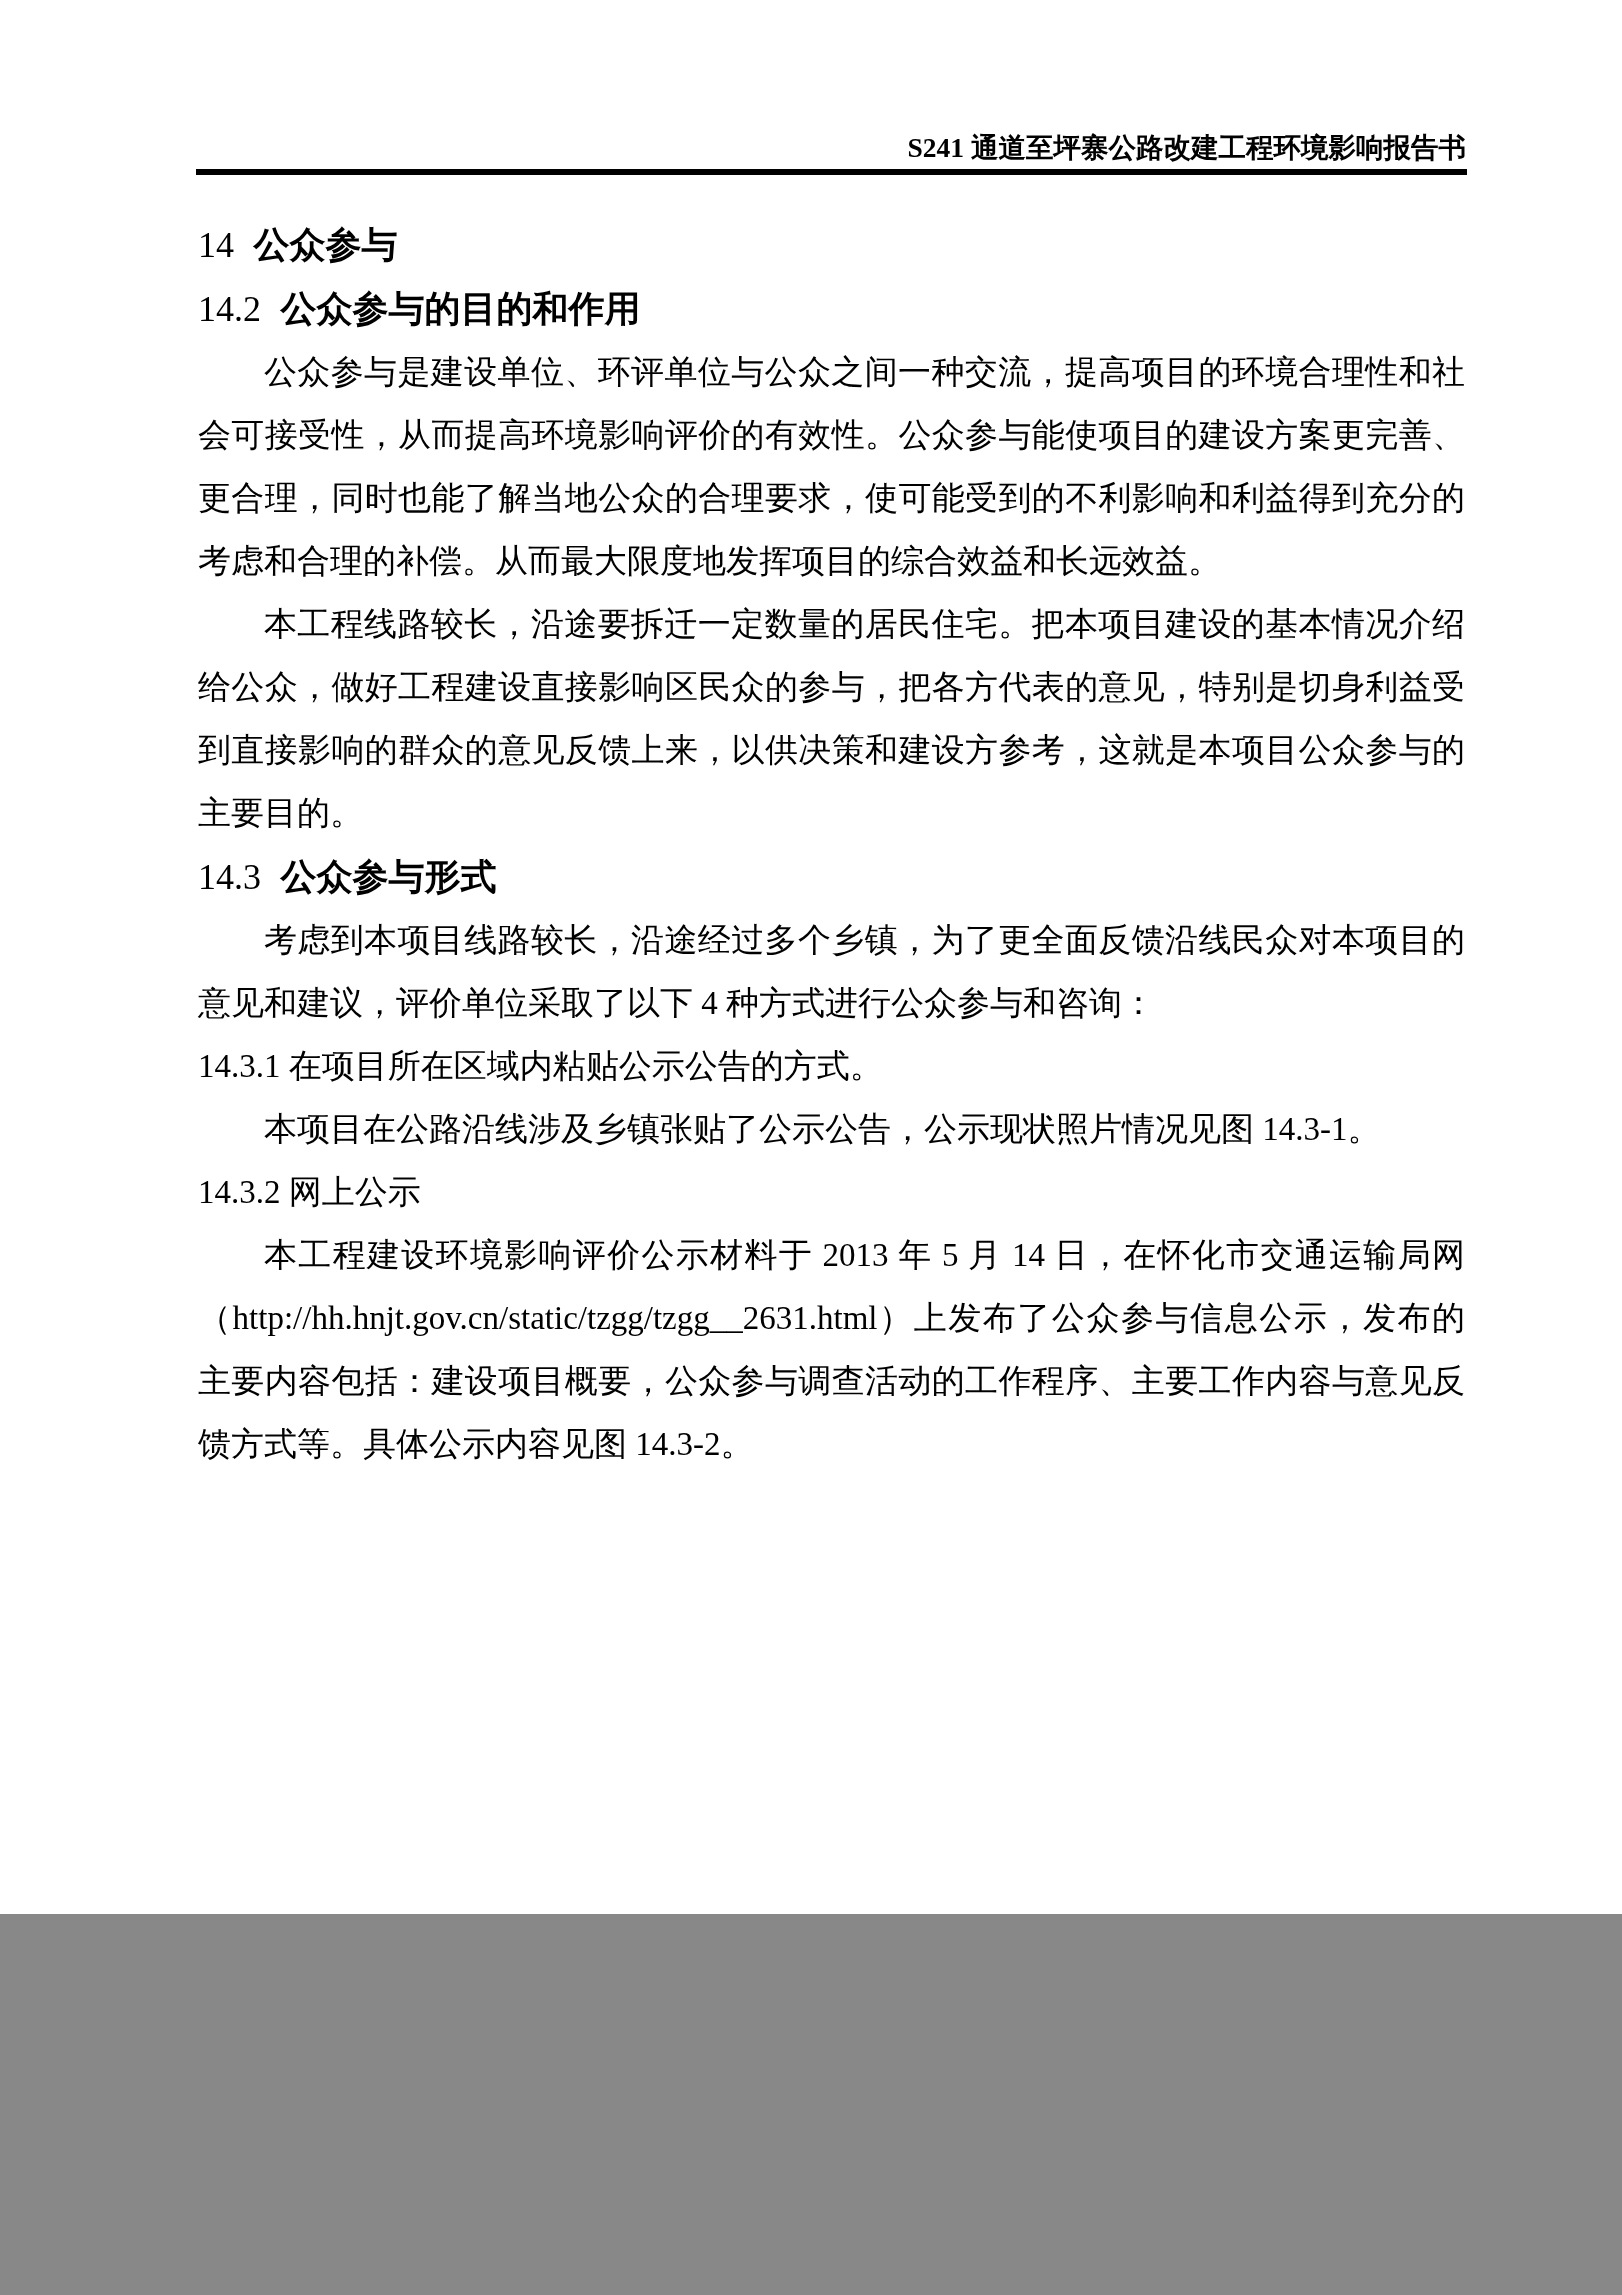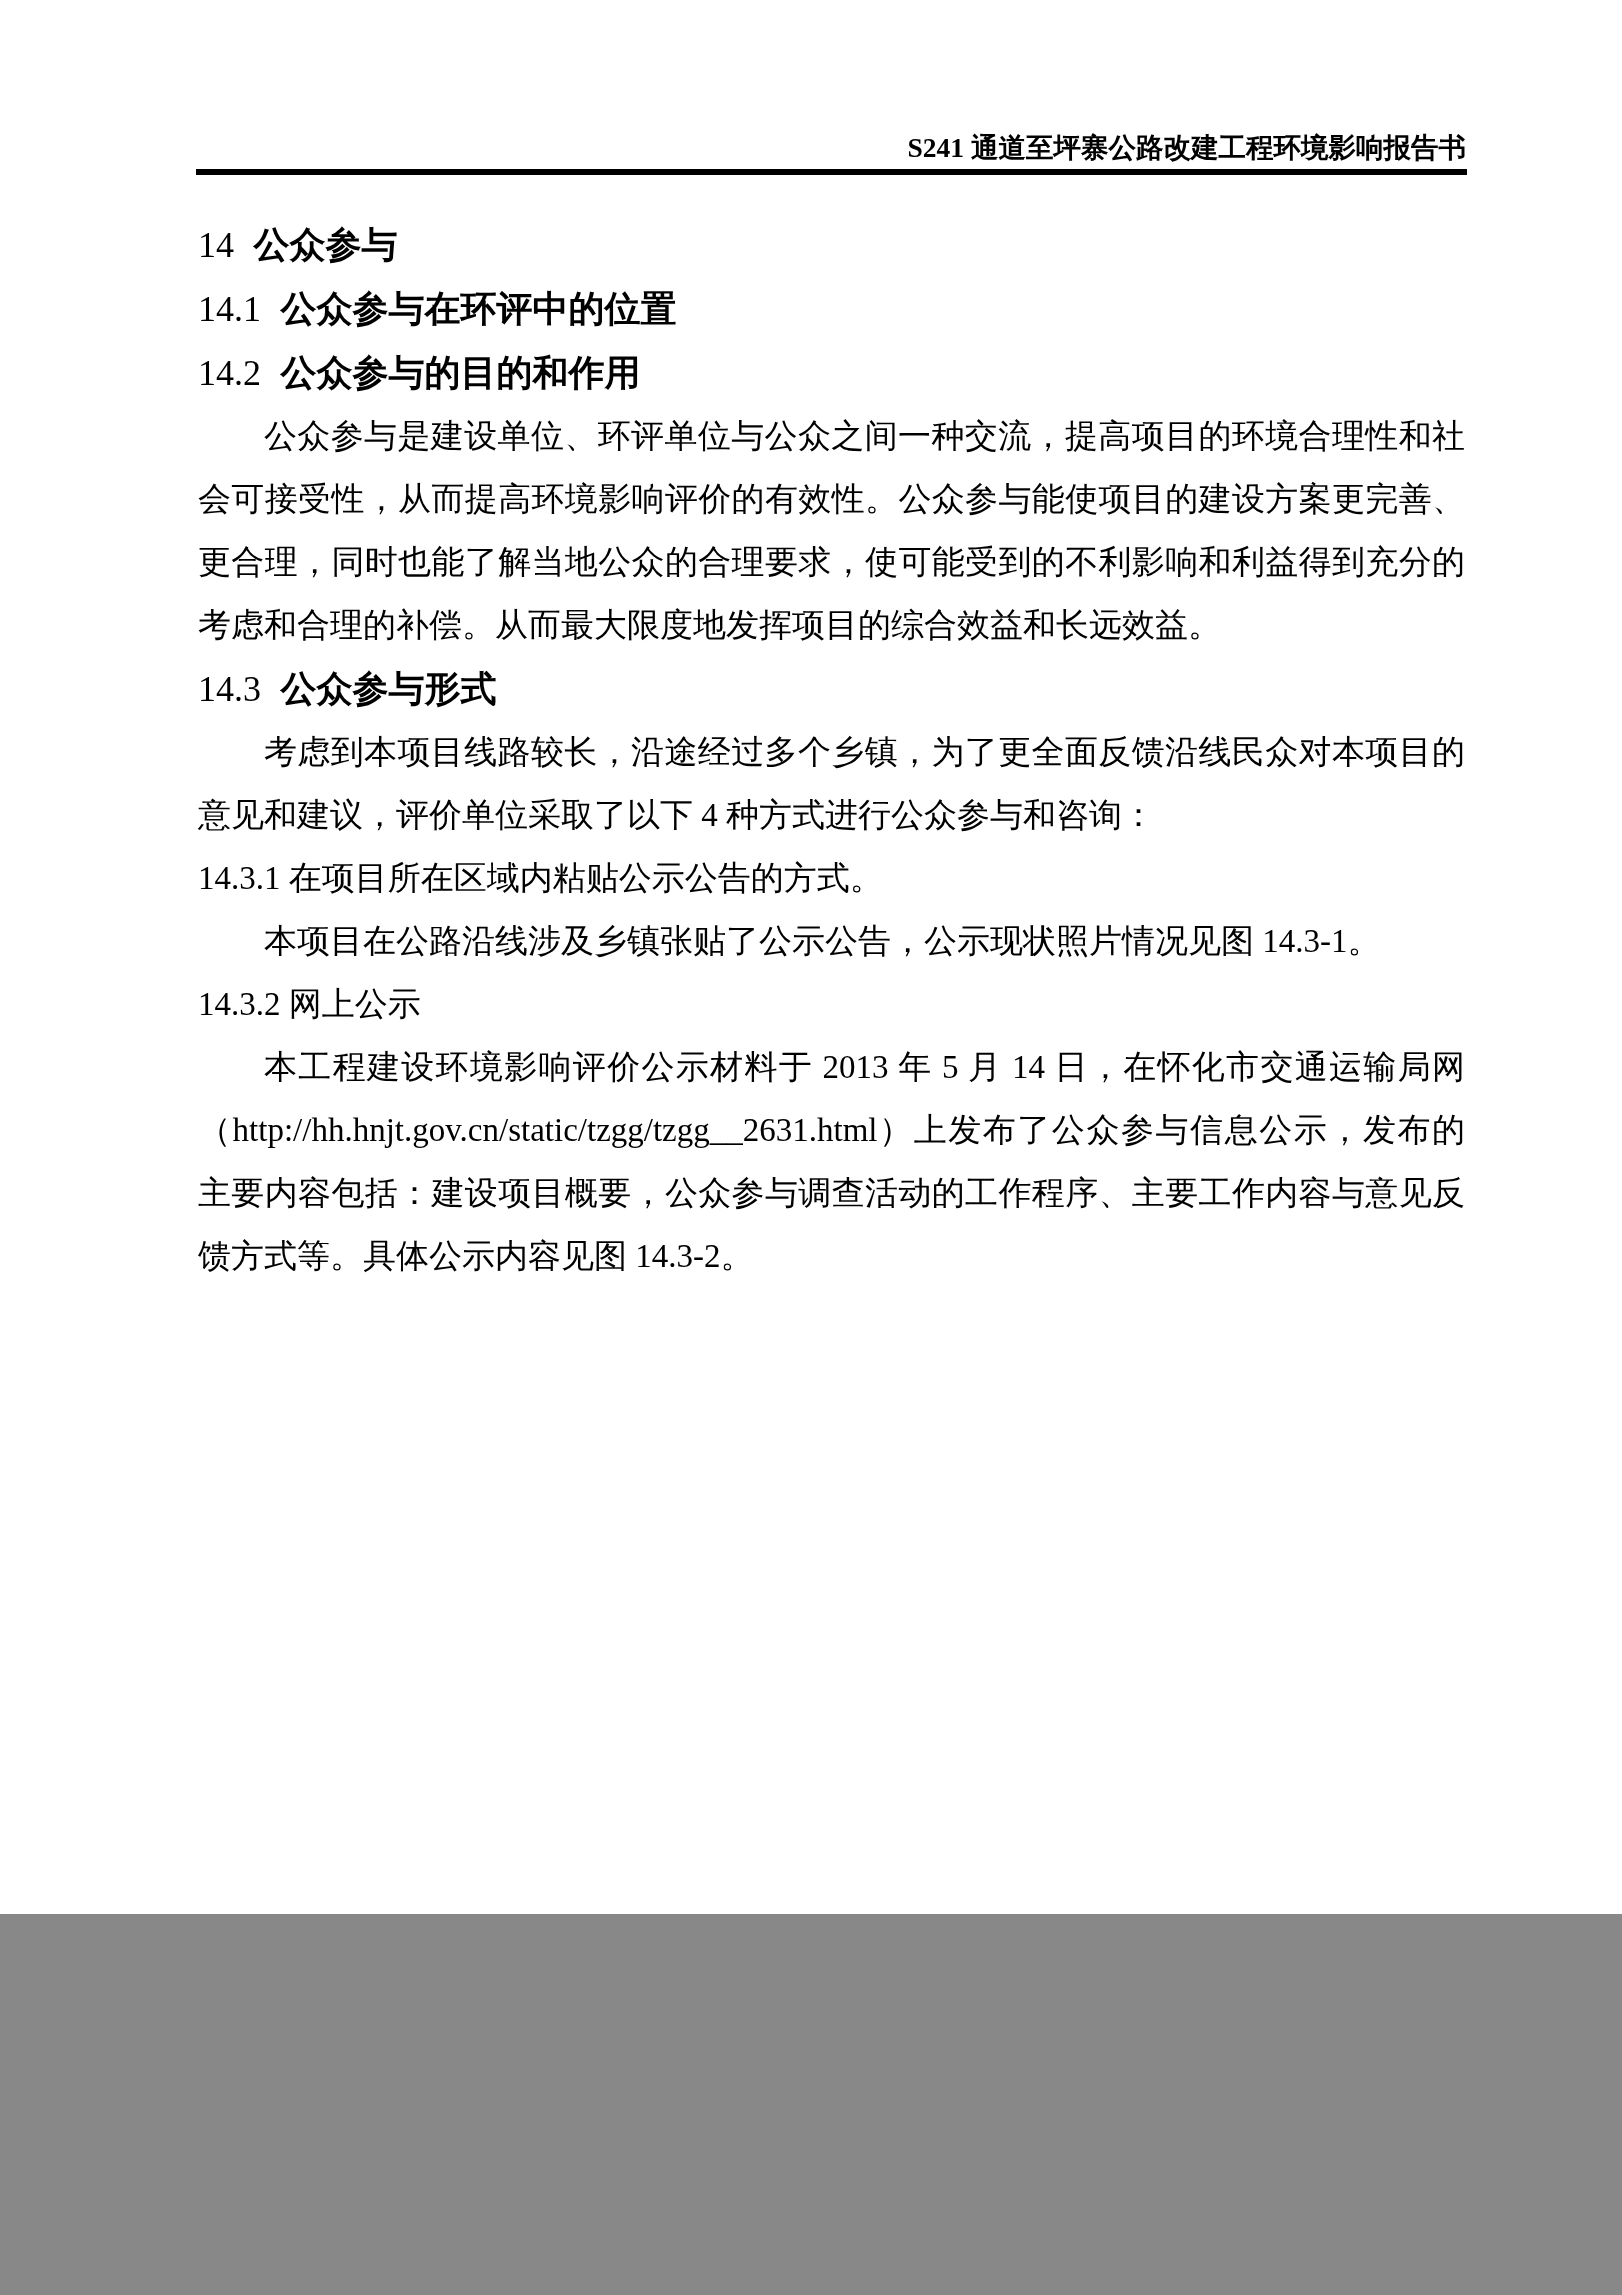--- a/index.html
+++ b/index.html
@@ -77,31 +77,29 @@
   <div class="running-header">S241 通道至坪寨公路改建工程环境影响报告书</div>
 
   <div class="header-rule"></div>
 
   <div class="content">
 
     <div class="h1">
       <span class="num">14</span><span class="title">公众参与</span>
     </div>
 
-    <div class="h2">
-      <span class="num">14.1</span><span class="title">公众参与在环评中的位置</span>
-    </div>
 
 
     <div class="h2">
       <span class="num">14.2</span><span class="title">公众参与的目的和作用</span>
     </div>
 
     <div class="para">公众参与是建设单位、环评单位与公众之间一种交流，提高项目的环境合理性和社会可接受性，从而提高环境影响评价的有效性。公众参与能使项目的建设方案更完善、更合理，同时也能了解当地公众的合理要求，使可能受到的不利影响和利益得到充分的考虑和合理的补偿。从而最大限度地发挥项目的综合效益和长远效益。</div>
 
+    <div class="para">本工程线路较长，沿途要拆迁一定数量的居民住宅。把本项目建设的基本情况介绍给公众，做好工程建设直接影响区民众的参与，把各方代表的意见，特别是切身利益受到直接影响的群众的意见反馈上来，以供决策和建设方参考，这就是本项目公众参与的主要目的。</div>
 
     <div class="h2">
       <span class="num">14.3</span><span class="title">公众参与形式</span>
     </div>
 
     <div class="para">考虑到本项目线路较长，沿途经过多个乡镇，为了更全面反馈沿线民众对本项目的意见和建议，评价单位采取了以下 4 种方式进行公众参与和咨询：</div>
 
     <div class="h3">14.3.1 在项目所在区域内粘贴公示公告的方式。</div>
 
     <div class="para">本项目在公路沿线涉及乡镇张贴了公示公告，公示现状照片情况见图 14.3-1。</div>

